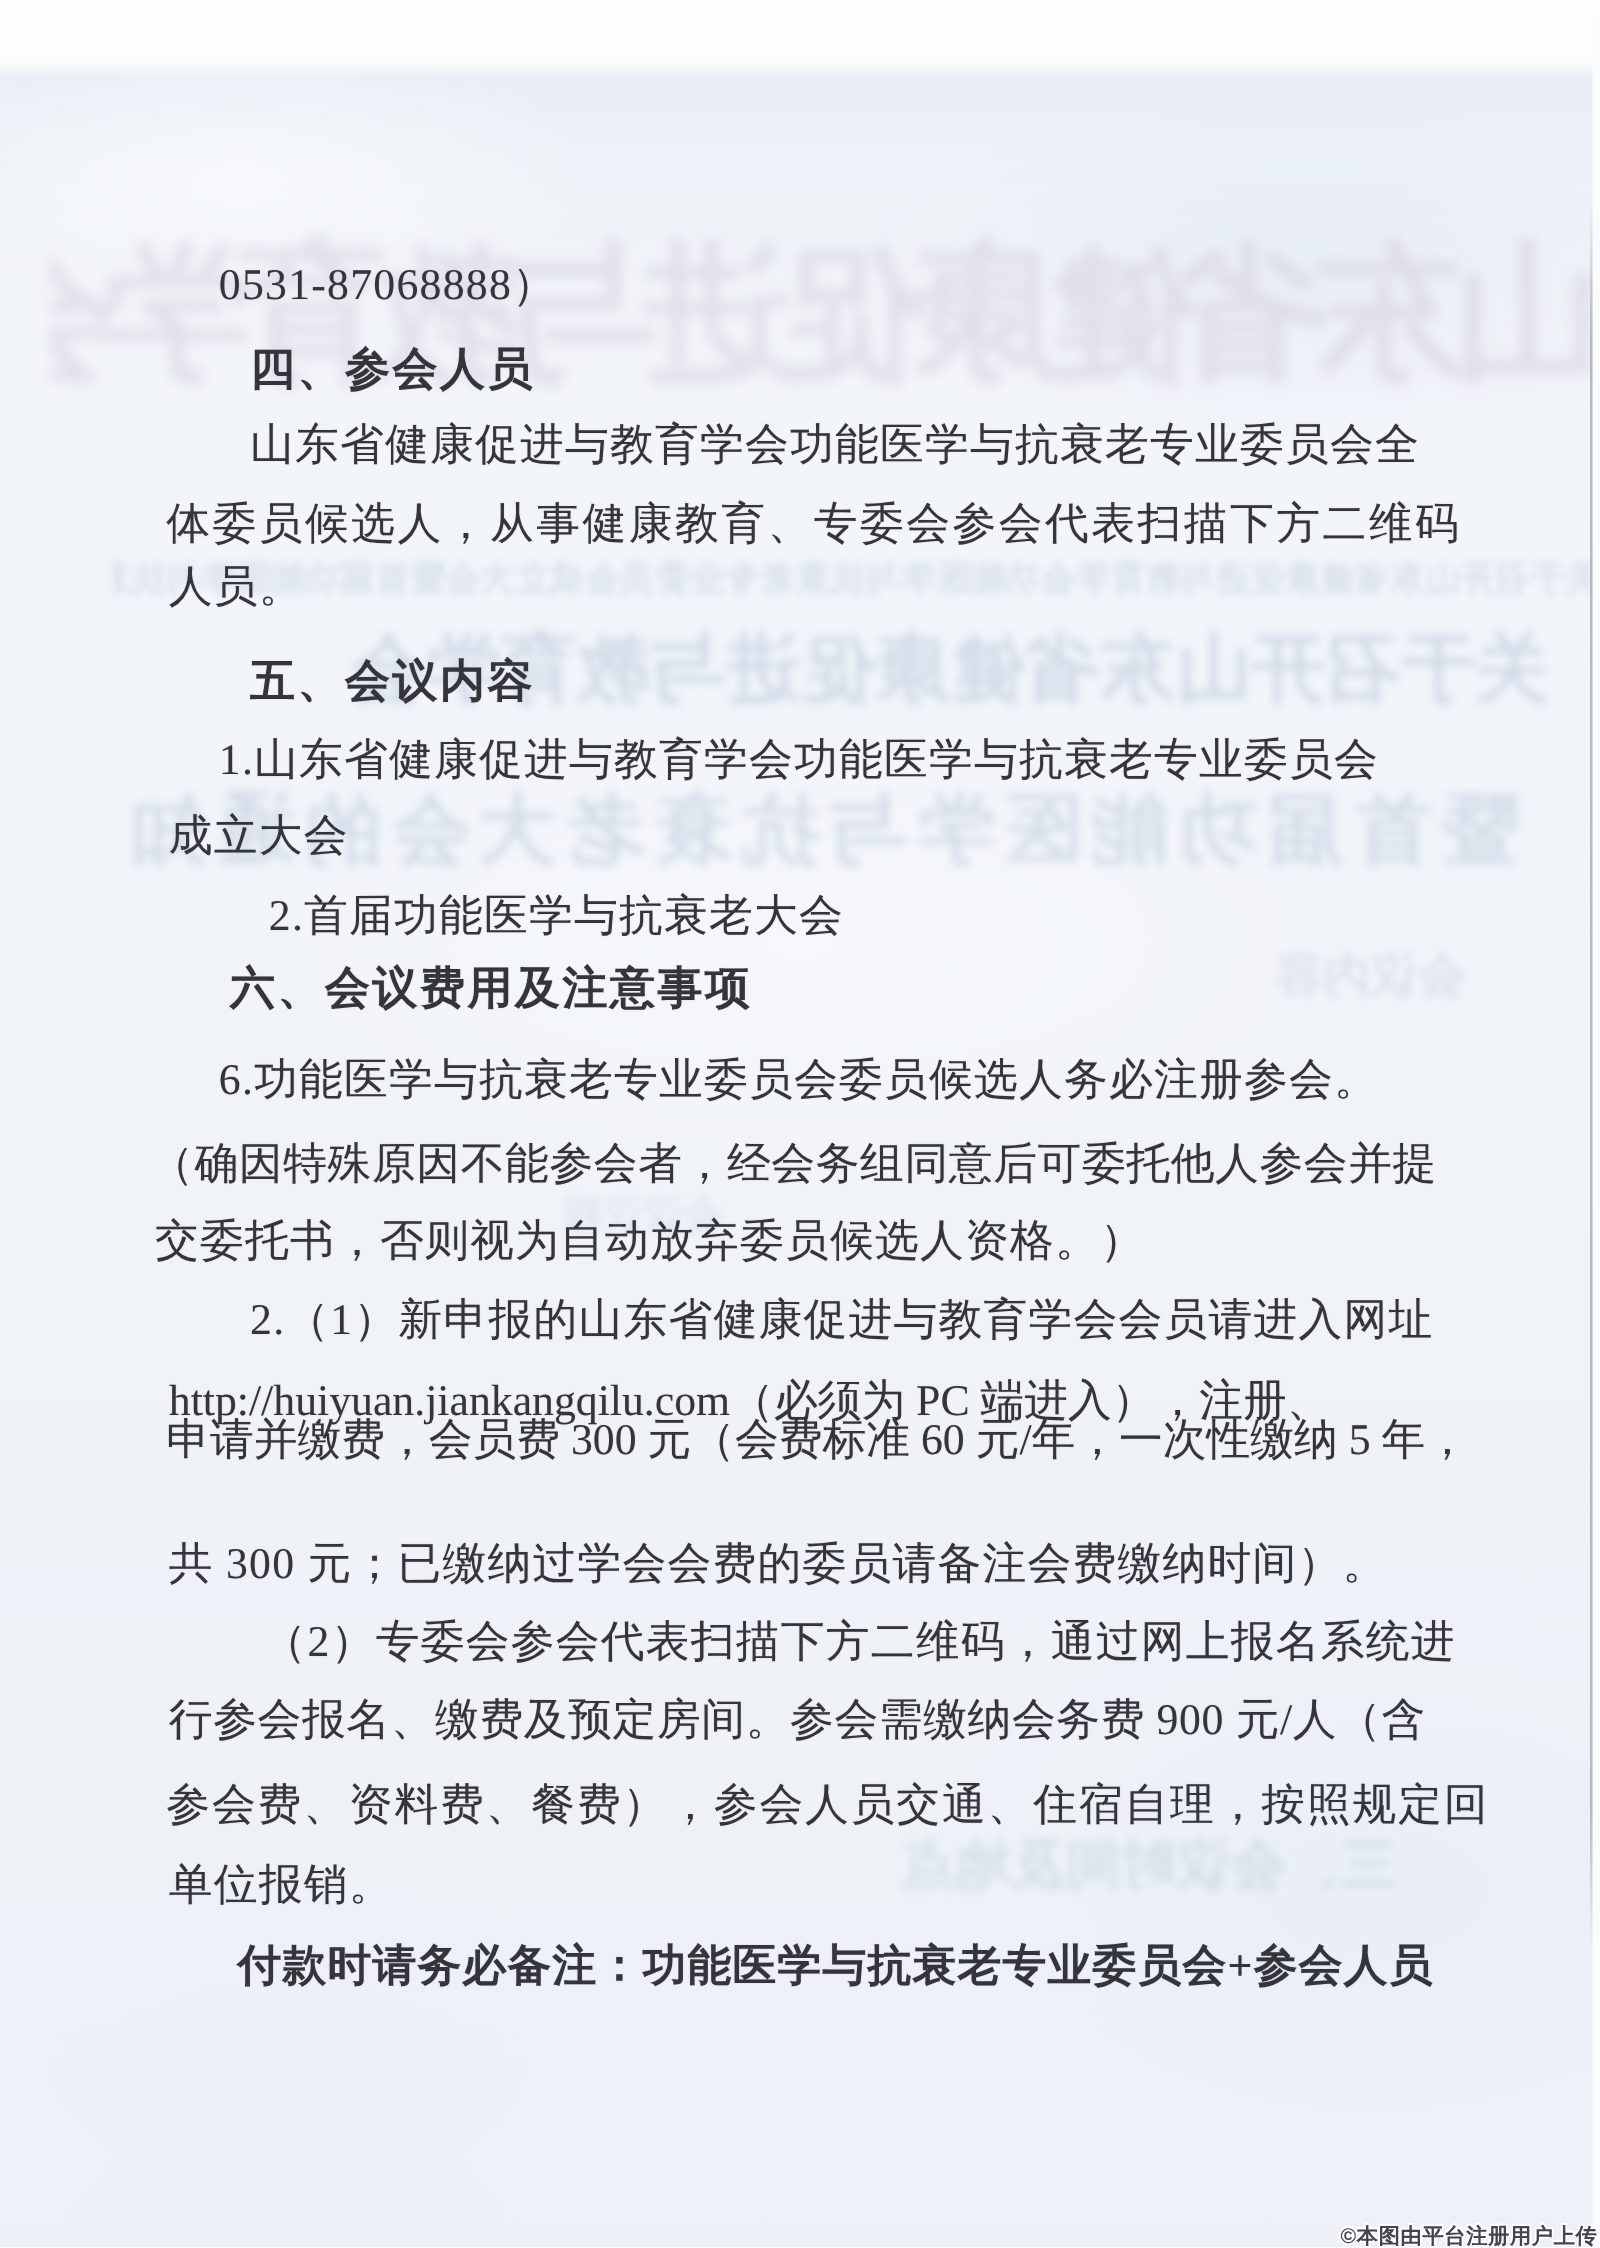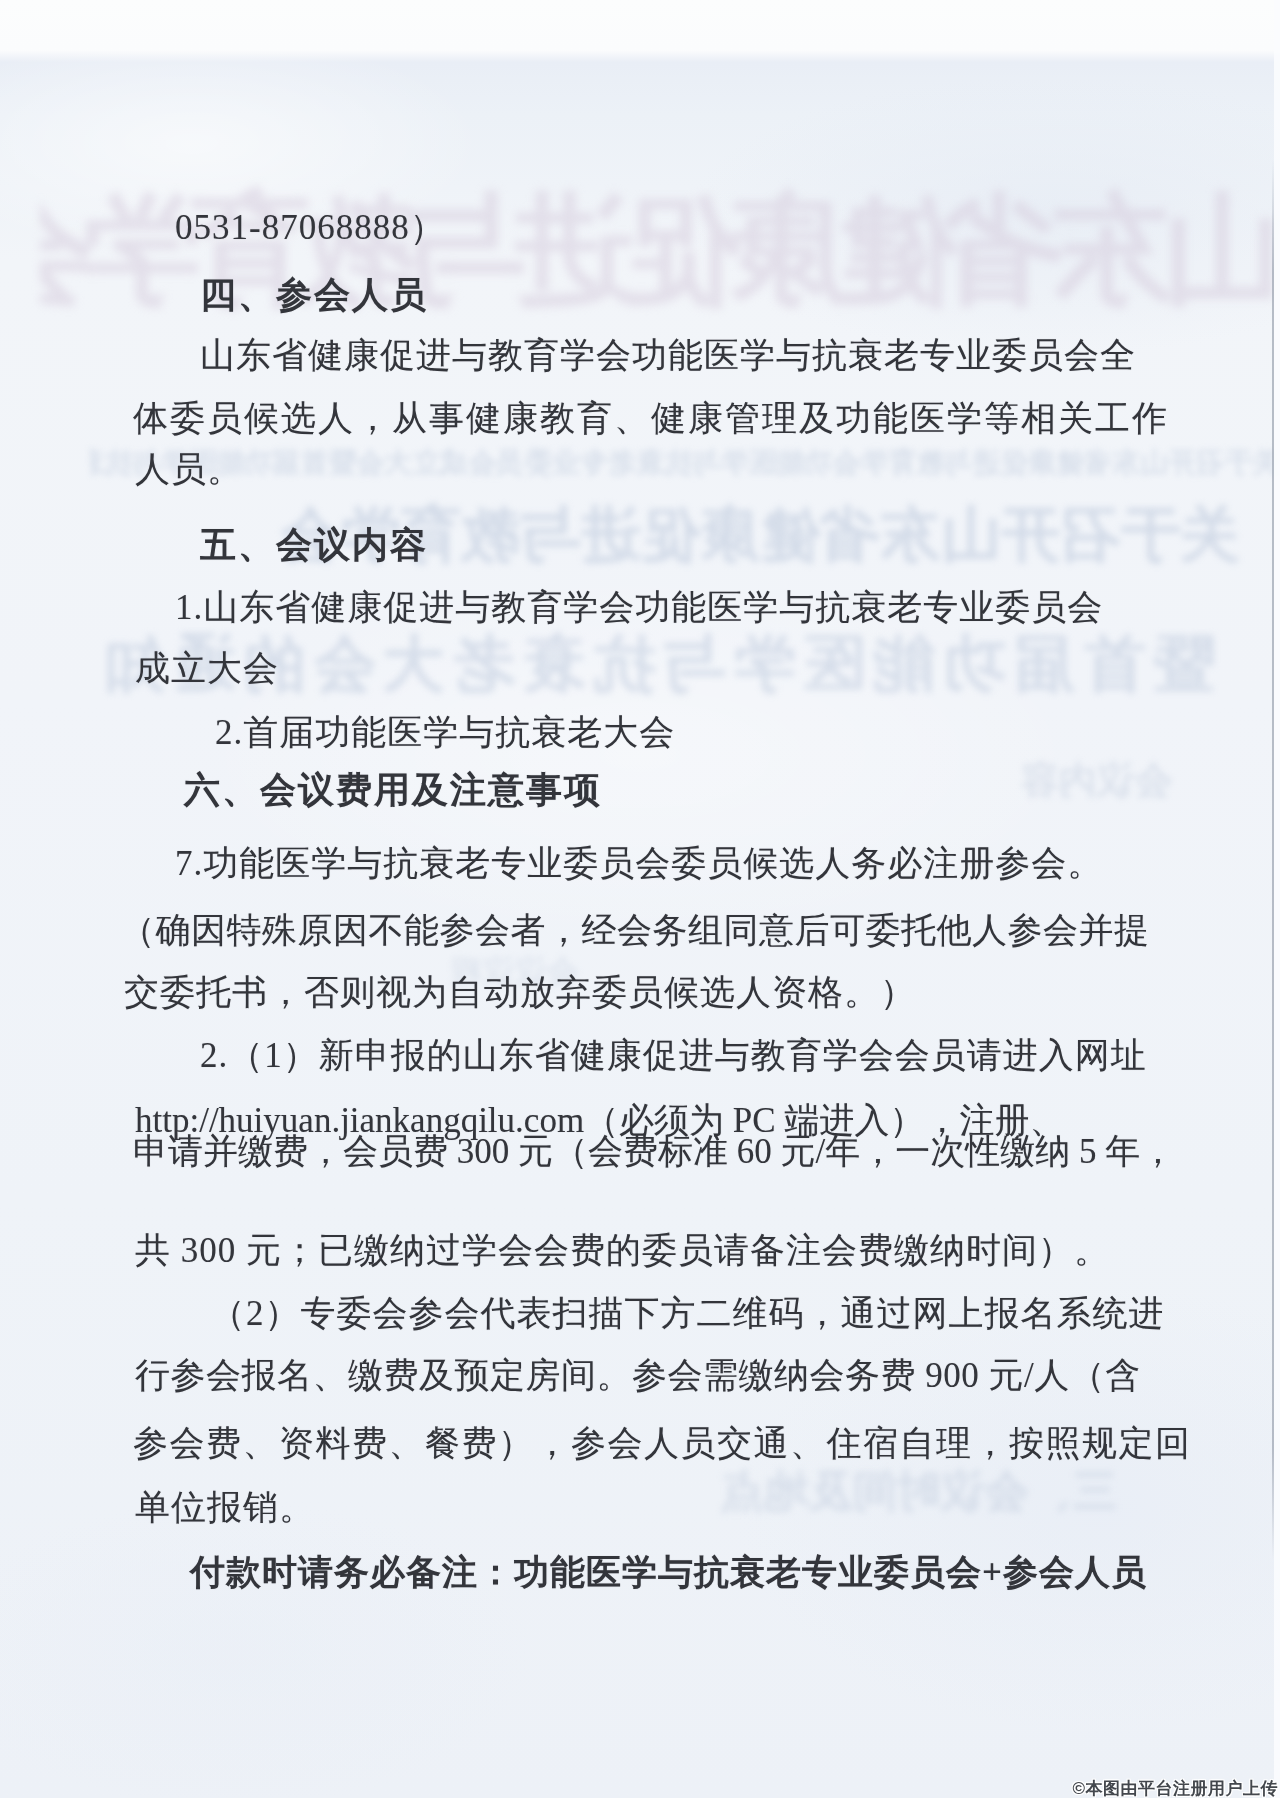--- a/index.html
+++ b/index.html
@@ -75,28 +75,28 @@
   <div class="ghost g-blob1">会议内容</div>
   <div class="ghost g-blob2">会议议程</div>
   <div class="ghost g-row3">三、会议时间及地点</div>
 
   <div class="edge-light"></div>
   <div class="edge-line"></div>
 
   <div class="line" style="left:140px;top:204px;margin-left:35px;">0531-87068888）</div>
   <div class="line hd" style="left:200px;top:271px;">四、参会人员</div>
   <div class="line" style="left:200px;top:332px;">山东省健康促进与教育学会功能医学与抗衰老专业委员会全</div>
-  <div class="line" style="left:133px;top:395px;letter-spacing:2px;">体委员候选人，从事健康教育、健康管理及功能医学等相关工作</div>
+  <div class="line" style="left:133px;top:395px;letter-spacing:2px;">体委员候选人，从事健康教育、专委会参会代表扫描下方二维码</div>
   <div class="line" style="left:135px;top:446px;">人员。</div>
   <div class="line hd" style="left:200px;top:521px;">五、会议内容</div>
   <div class="line" style="left:175px;top:584px;">1.山东省健康促进与教育学会功能医学与抗衰老专业委员会</div>
   <div class="line" style="left:135px;top:645px;">成立大会</div>
   <div class="line" style="left:215px;top:709px;">2.首届功能医学与抗衰老大会</div>
   <div class="line hd" style="left:184px;top:766px;">六、会议费用及注意事项</div>
-  <div class="line" style="left:175px;top:840px;">7.功能医学与抗衰老专业委员会委员候选人务必注册参会。</div>
+  <div class="line" style="left:175px;top:840px;">6.功能医学与抗衰老专业委员会委员候选人务必注册参会。</div>
   <div class="line" style="left:120px;top:907px;letter-spacing:0.5px;">（确因特殊原因不能参会者，经会务组同意后可委托他人参会并提</div>
   <div class="line" style="left:124px;top:969px;">交委托书，否则视为自动放弃委员候选人资格。）</div>
   <div class="line" style="left:200px;top:1032px;">2.（1）新申报的山东省健康促进与教育学会会员请进入网址</div>
   <div class="line" style="left:135px;top:1097px;letter-spacing:0;">http://huiyuan.jiankangqilu.com（必须为 PC 端进入），注册、</div>
   <div class="line" style="left:133px;top:1128px;letter-spacing:0;">申请并缴费，会员费 300 元（会费标准 60 元/年，一次性缴纳 5 年，</div>
   <div class="line" style="left:135px;top:1227px;">共 300 元；已缴纳过学会会费的委员请备注会费缴纳时间）。</div>
   <div class="line" style="left:210px;top:1290px;">（2）专委会参会代表扫描下方二维码，通过网上报名系统进</div>
   <div class="line" style="left:135px;top:1352px;letter-spacing:0.5px;">行参会报名、缴费及预定房间。参会需缴纳会务费 900 元/人（含</div>
   <div class="line" style="left:133px;top:1420px;letter-spacing:1.5px;">参会费、资料费、餐费），参会人员交通、住宿自理，按照规定回</div>
   <div class="line" style="left:135px;top:1484px;">单位报销。</div>

